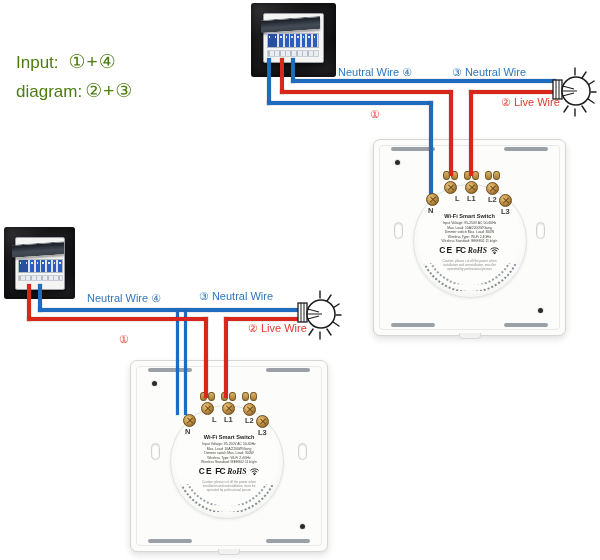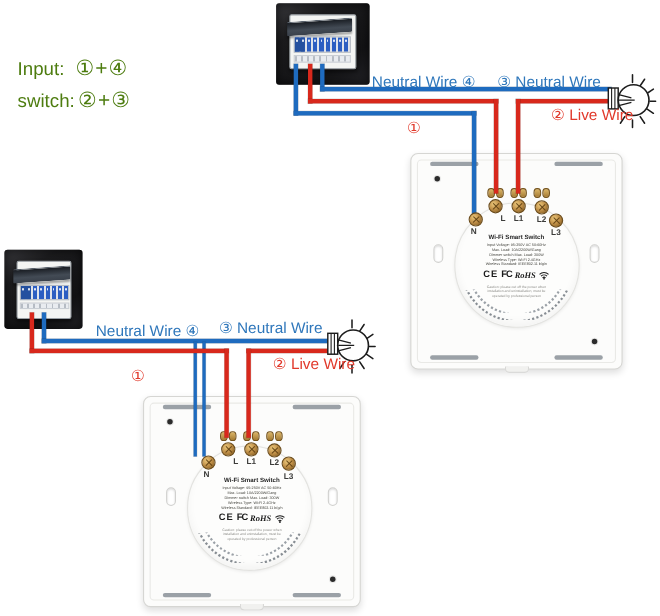--- a/index.html
+++ b/index.html
@@ -39,21 +39,21 @@
          border:1px solid #c9ced4;box-sizing:border-box;}
   .b1 .drow2{left:3px;top:36px;width:52px;height:7px;}
   .b2 .drow2{left:2px;top:37px;width:45px;height:6px;}
 
   
   .wire{position:absolute;z-index:3;box-shadow:0 0 0 .4px rgba(0,0,0,.18);}
   .red{background:#d8281c;}
   .blue{background:#1e6bbf;}
 
   
-  .wlabel{position:absolute;z-index:6;font-size:14px;white-space:nowrap;}
+  .wlabel{position:absolute;z-index:6;font-size:11px;white-space:nowrap;}
   .wblue{color:#2f77bb;}
   .wred{color:#e1392b;}
 
   
   .bulb{position:absolute;z-index:4;}
   .bulb1{left:546px;top:62px;}
   .bulb2{left:291px;top:285px;}
 
   
   .spanel{position:absolute;background:#fcfcfb;border:1px solid #d6d6d3;border-radius:7px;
@@ -111,21 +111,21 @@
 </style>
 </head>
 <body>
 
 <div class="stage">
 
   <div class="io-line io-in">
     <span>Input:</span><span class="io-val">①+④</span>
   </div>
   <div class="io-line io-out">
-    <span>switch:</span><span class="io-val">②+③</span>
+    <span>diagram:</span><span class="io-val">②+③</span>
   </div>
 
   <div class="dbox b1">
     <div class="dpanel">
       <div class="dlid"></div>
       <div class="drow"></div>
       <div class="drow2"></div>
     </div>
   </div>
 

